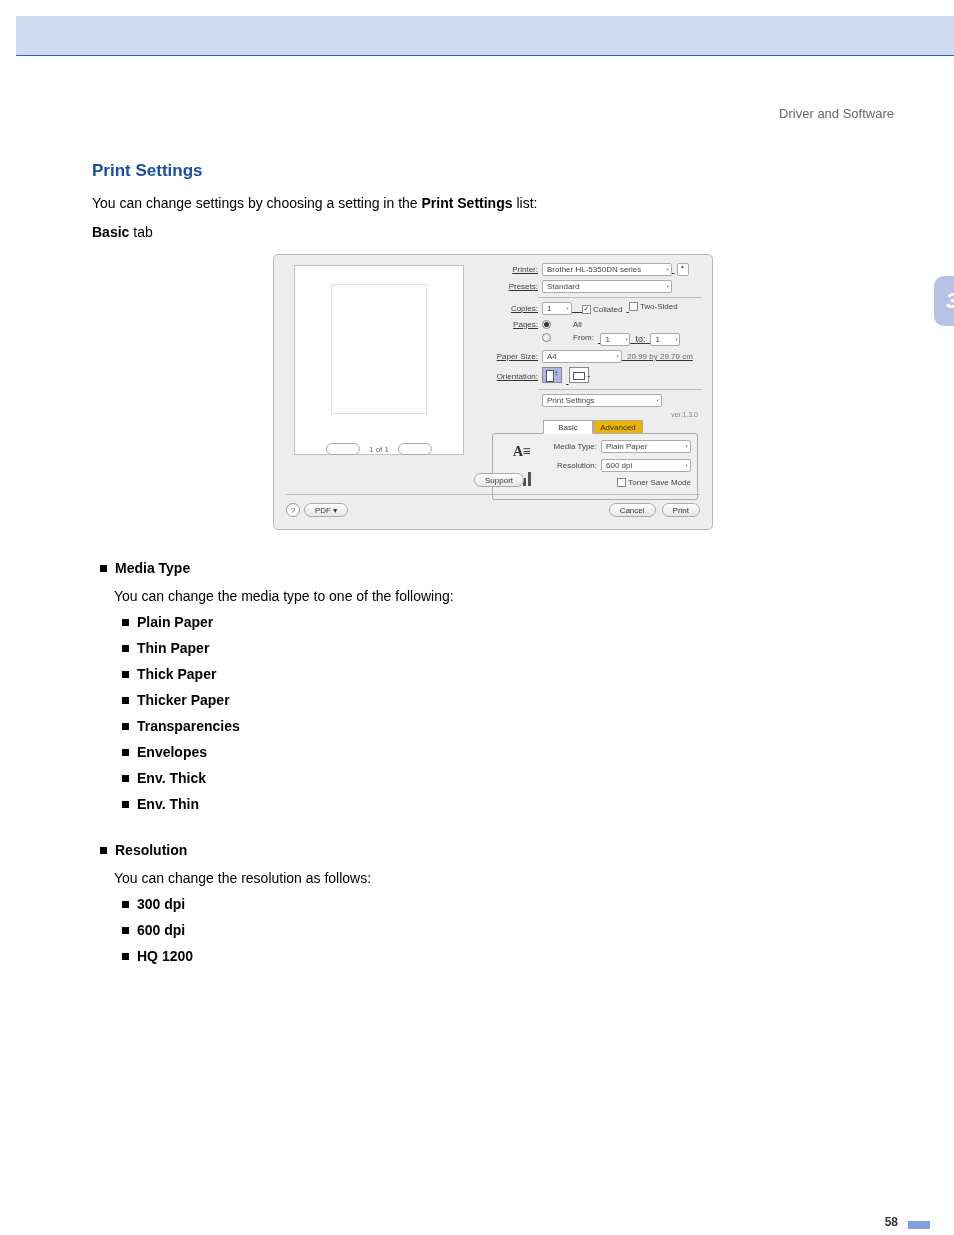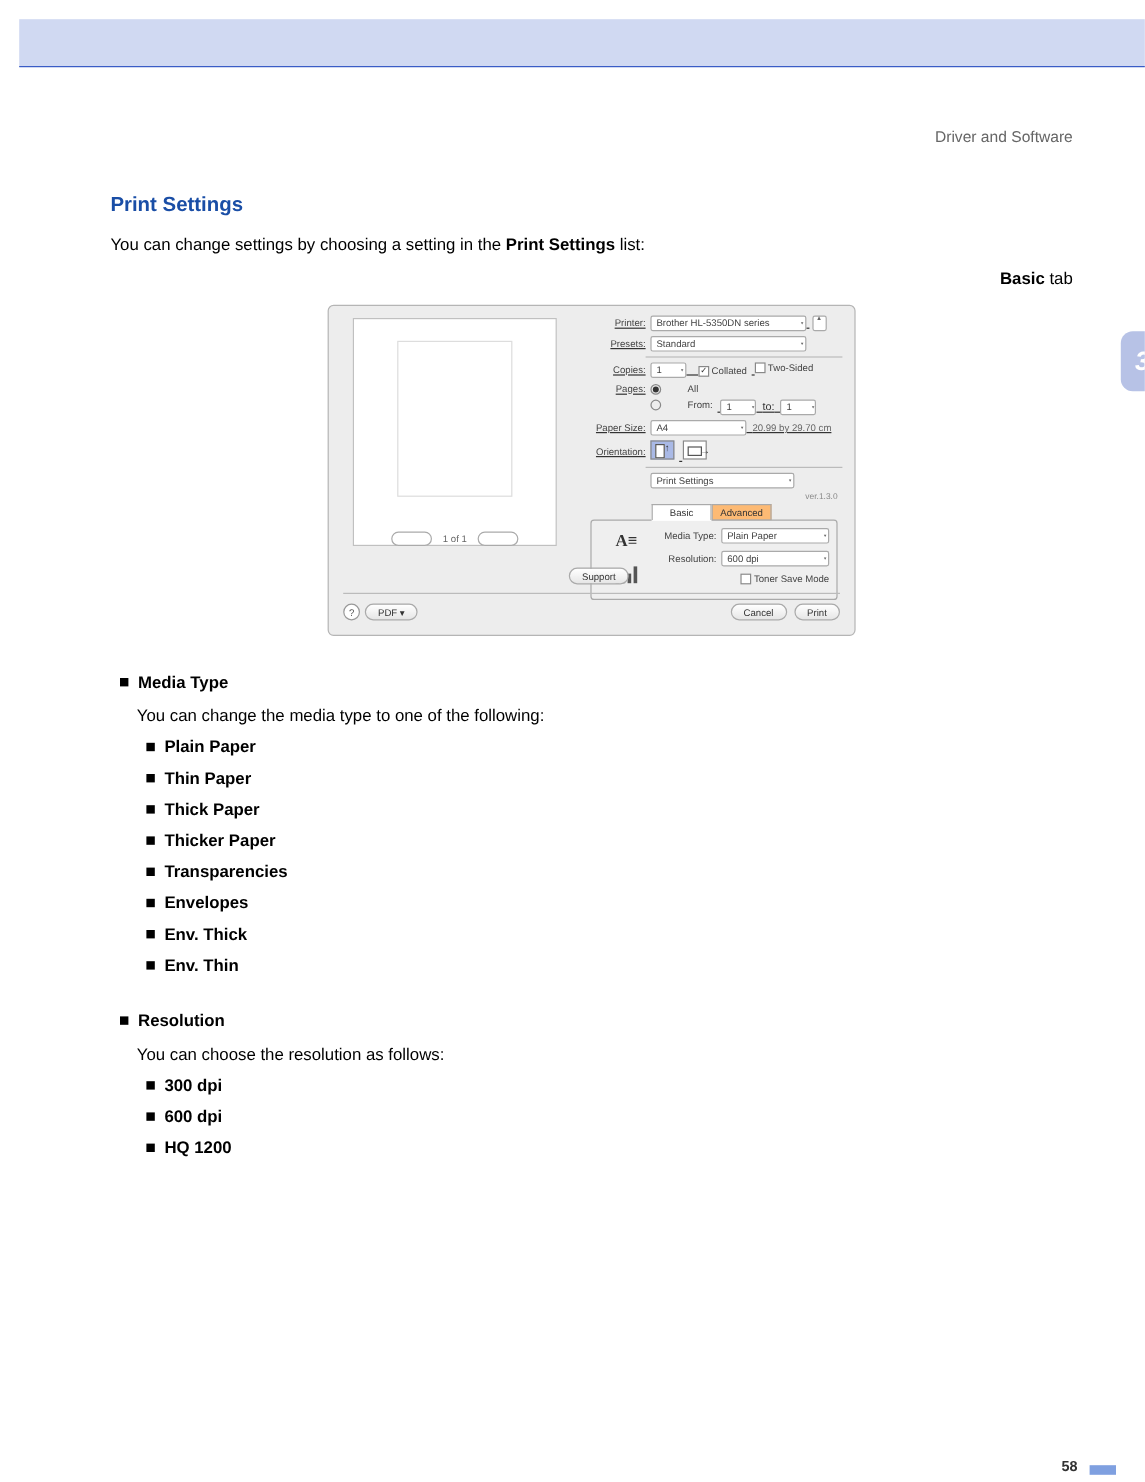--- a/index.html
+++ b/index.html
@@ -5,21 +5,21 @@
   * { box-sizing: border-box; margin: 0; padding: 0; }
   body { font-family: Arial, Helvetica, sans-serif; background: #fff; color: #000; }
   .page { width: 954px; margin: 16px; position: relative; min-height: 1235px; }
   .top-band { height: 40px; background: #d0d9f2; border-bottom: 1px solid #3a5cc6; }
   .header-area { padding: 50px 76px 0 76px; }
   .breadcrumb { text-align: right; color: #666; font-size: 13px; }
   .content { padding: 40px 76px 0 76px; }
   h1.section-title { color: #1a4ea6; font-size: 17px; font-weight: bold; margin-bottom: 12px; }
   p.lead { font-size: 14px; line-height: 1.5; margin-bottom: 10px; }
   p.lead b { font-weight: bold; }
-  p.subhead { font-size: 14px; margin-bottom: 14px; text-align: right; }
+  p.subhead { font-size: 14px; margin-bottom: 14px; }
   .chapter-tab { position: absolute; right: 0; top: 260px; width: 36px; height: 50px; background: #b7c2e6; border-radius: 10px 0 0 10px; display: flex; align-items: center; justify-content: center; color: #fff; font-size: 22px; font-style: italic; font-weight: bold; }
   .screenshot { width: 440px; height: 276px; margin: 6px auto 30px auto; background: #ededed; border: 1px solid #b5b5b5; border-radius: 5px; position: relative; font-size: 9px; color: #333; }
   .screenshot .preview-pane { position: absolute; left: 20px; top: 10px; width: 170px; height: 190px; background: #fff; border: 1px solid #c0c0c0; }
   .screenshot .preview-page { position: absolute; left: 36px; top: 18px; width: 96px; height: 130px; background: #fff; border: 1px solid #ddd; }
   .screenshot .pager { position: absolute; left: 20px; top: 188px; width: 170px; text-align: center; }
   .screenshot .pager .pbtn { display: inline-block; width: 34px; height: 12px; border: 1px solid #aaa; border-radius: 8px; background: #fff; vertical-align: middle; }
   .screenshot .pager .plabel { display: inline-block; margin: 0 6px; font-size: 8px; color: #666; vertical-align: middle; }
   .screenshot .form { position: absolute; left: 202px; top: 8px; right: 10px; }
   .frow { display: flex; align-items: center; margin-bottom: 4px; text-decoration: underline; }
   .flabel { width: 62px; text-align: right; font-size: 8px; color: #444; margin-right: 4px; }
@@ -35,21 +35,21 @@
   .radio .dot.on::after { content:''; width: 5px; height: 5px; border-radius: 50%; background: #333; }
   .orient-btn { display: inline-block; width: 20px; height: 16px; border: 1px solid #888; background: #fff; margin-right: 4px; position: relative; }
   .orient-btn.sel-on { background: #a9b9e6; }
   .orient-btn::before { content:''; position:absolute; left:3px; top:2px; width:6px; height:10px; border:1px solid #555; background:#fff; }
   .orient-btn.landscape::before { width:10px; height:6px; top:4px; }
   .orient-btn::after { content:'↑'; position:absolute; left:11px; top:1px; font-size:8px; color:#333; }
   .orient-btn.landscape::after { content:'→'; left:14px; top:3px; }
   .divider { height:1px; background:#bbb; margin: 4px 0 4px 62px; }
   .version { text-align:right; font-size:7px; color:#888; margin-right:4px;}
   .tabs { display:flex; justify-content:center; margin-top:2px;}
-  .tab { width:50px; height:14px; font-size:8px; display:flex; align-items:center; justify-content:center; border:1px solid #aaa; background:#fdba74; }
+  .tab { width:50px; height:14px; font-size:8px; display:flex; align-items:center; justify-content:center; border:1px solid #aaa; background:#eab308; }
   .tab.active { background:#fff; border-bottom-color:#fff; position:relative; z-index:2;}
   .pspanel { border:1px solid #aaa; background:#efefef; margin:0 4px 0 8px; padding:6px; border-radius:3px; position:relative; top:-1px;}
   .psrow { display:flex; align-items:center; justify-content:flex-end; margin-bottom:6px; }
   .psrow .pl { font-size:8px; color:#444; margin-right:4px;}
   .psicon { float:left; width:46px; height:50px; display:flex; flex-direction:column; align-items:center; justify-content:space-around; }
   .aicon { font-family: serif; font-weight:bold; font-size:14px; }
   .bars { display:flex; align-items:flex-end; gap:2px; height:18px;}
   .bars span{ width:3px; background:#555;}
   .pilltoggle{ display:flex; align-items:center; font-size:8px; color:#444;}
   .pilltoggle .box{ width:9px; height:9px; border:1px solid #888; background:#fff; margin-right:2px;}
@@ -264,21 +264,21 @@
       </div>
 
   <div style="height:20px"></div>
 
   <div class="body-list">
     <div class="bl-item">
       <span class="sq"></span>
       <span class="txt">Resolution</span>
     </div>
   </div>
-  <p class="sub-p">You can choose the resolution as follows:</p>
+  <p class="sub-p">You can change the resolution as follows:</p>
   <div class="sub-list" id="res-list">
         <div class="sl-item">
           <span class="sq"></span>
           <span class="txt">300 dpi</span>
         </div>
         <div class="sl-item">
           <span class="sq"></span>
           <span class="txt">600 dpi</span>
         </div>
         <div class="sl-item">

